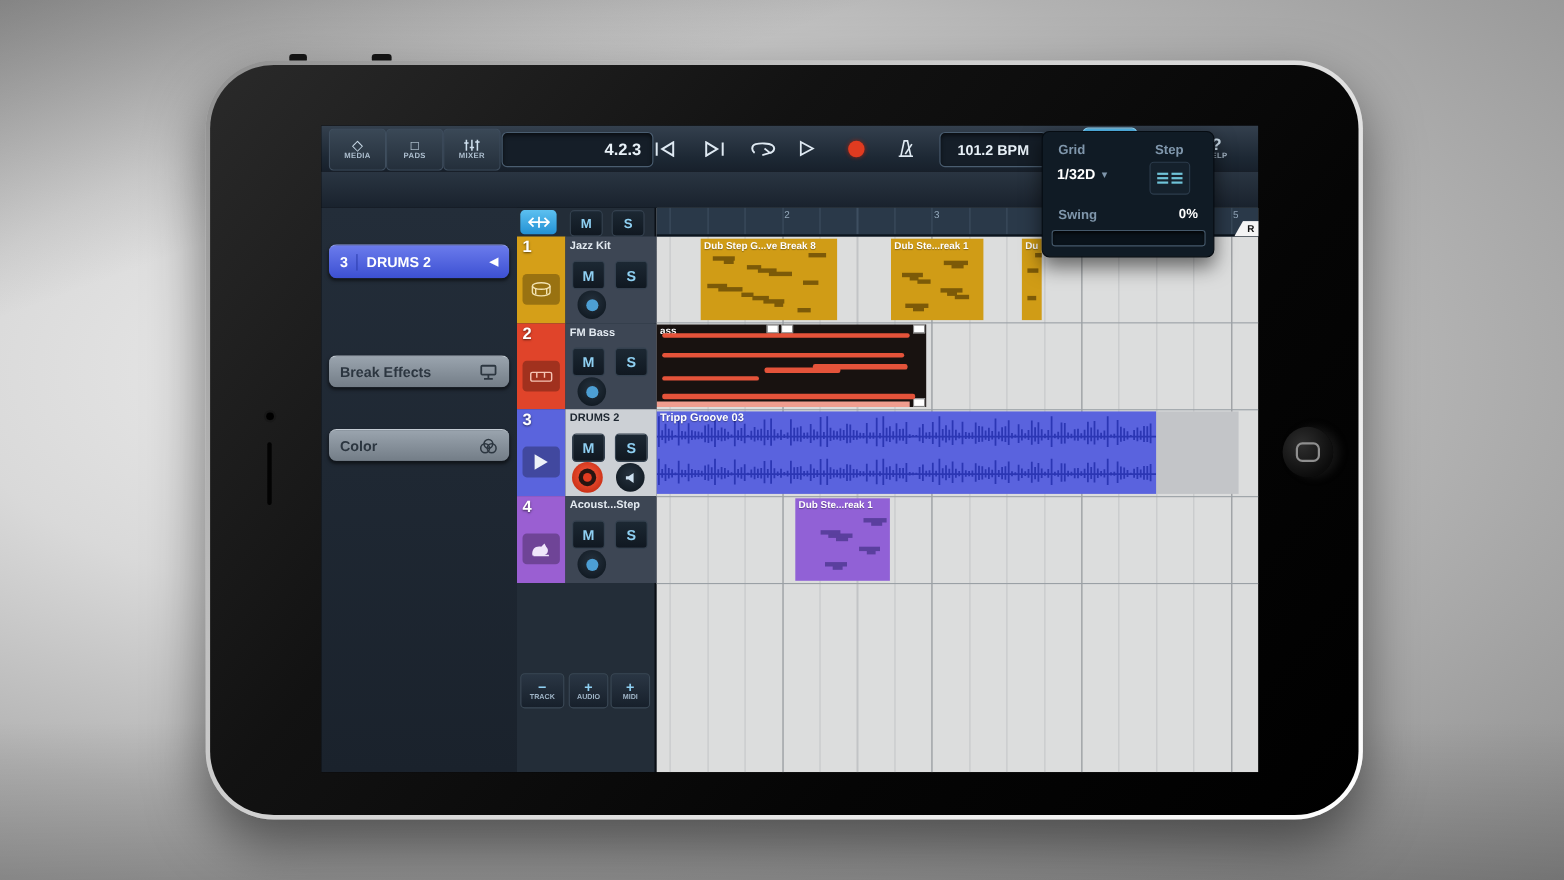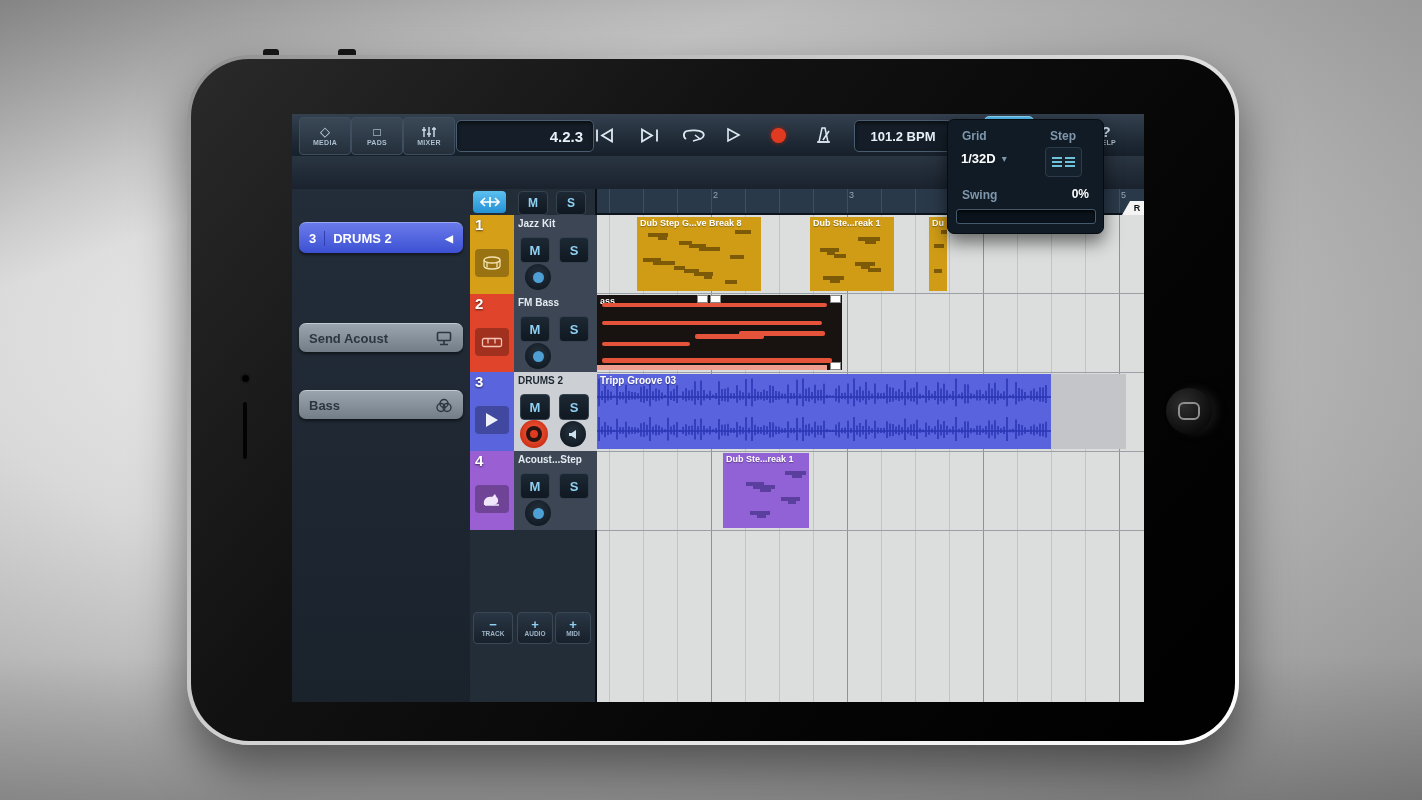--- a/index.html
+++ b/index.html
@@ -332,30 +332,30 @@
 
         <div class="abs sidebar">
           <div class="abs sbtn sel" style="top:33px;">
             <span style="display:flex;align-items:center;">
               <span class="num">3</span>
               <span>DRUMS 2</span>
             </span>
             <span style="font-size:10px;">◀</span>
           </div>
           <div class="abs sbtn" style="top:134px;">
-            <span>Send Acoust</span>
+            <span>Break Effects</span>
             <svg width="18" height="15" viewBox="0 0 18 15">
                 <g stroke="#2c3640" stroke-width="1.6" fill="none">
               <rect x="2.5" y="1.5" width="13" height="8" rx="1"></rect>
                   <path d="M9 9.5V13M5 13.5h8"></path>
                 </g>
               </svg>
           </div>
           <div class="abs sbtn" style="top:201px;">
-            <span>Bass</span>
+            <span>Color</span>
             <svg width="18" height="15" viewBox="0 0 18 15">
                 <g stroke="#2c3640" stroke-width="1.4" fill="none">
               <circle cx="9" cy="5.5" r="4"></circle>
                   <circle cx="6" cy="9.5" r="4"></circle>
                   <circle cx="12" cy="9.5" r="4"></circle>
                 </g>
               </svg>
           </div>
         </div>
 

